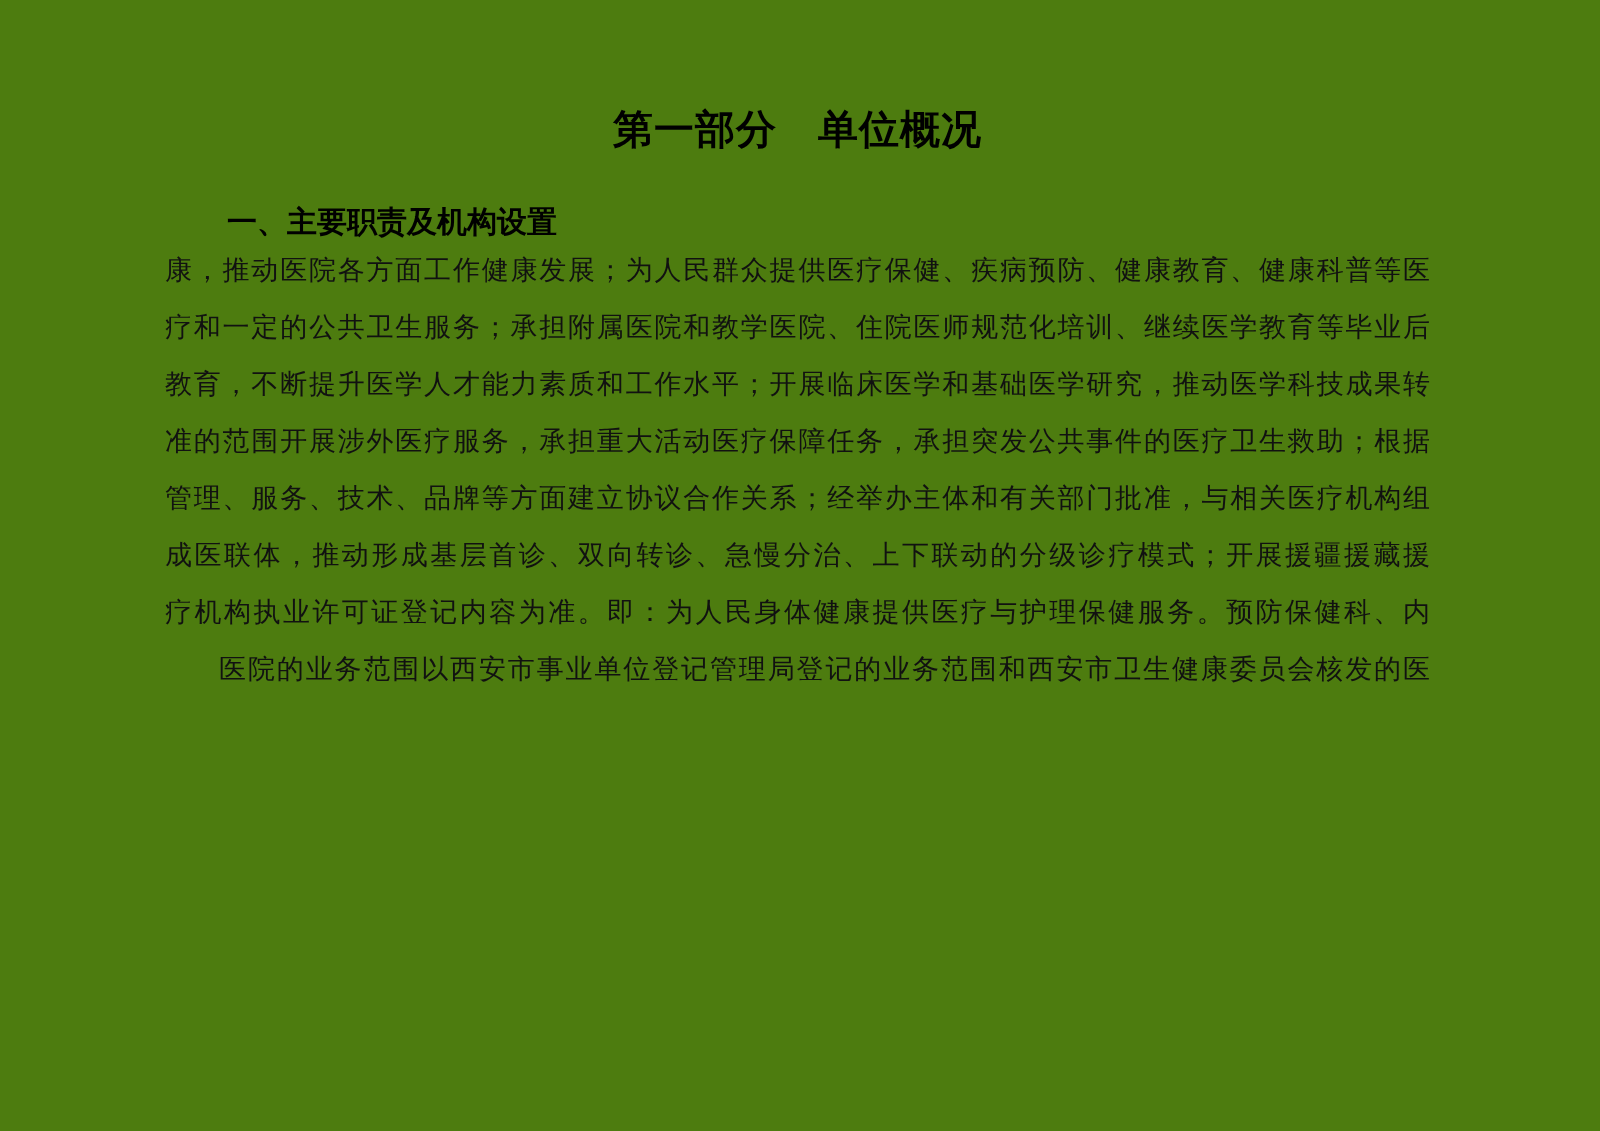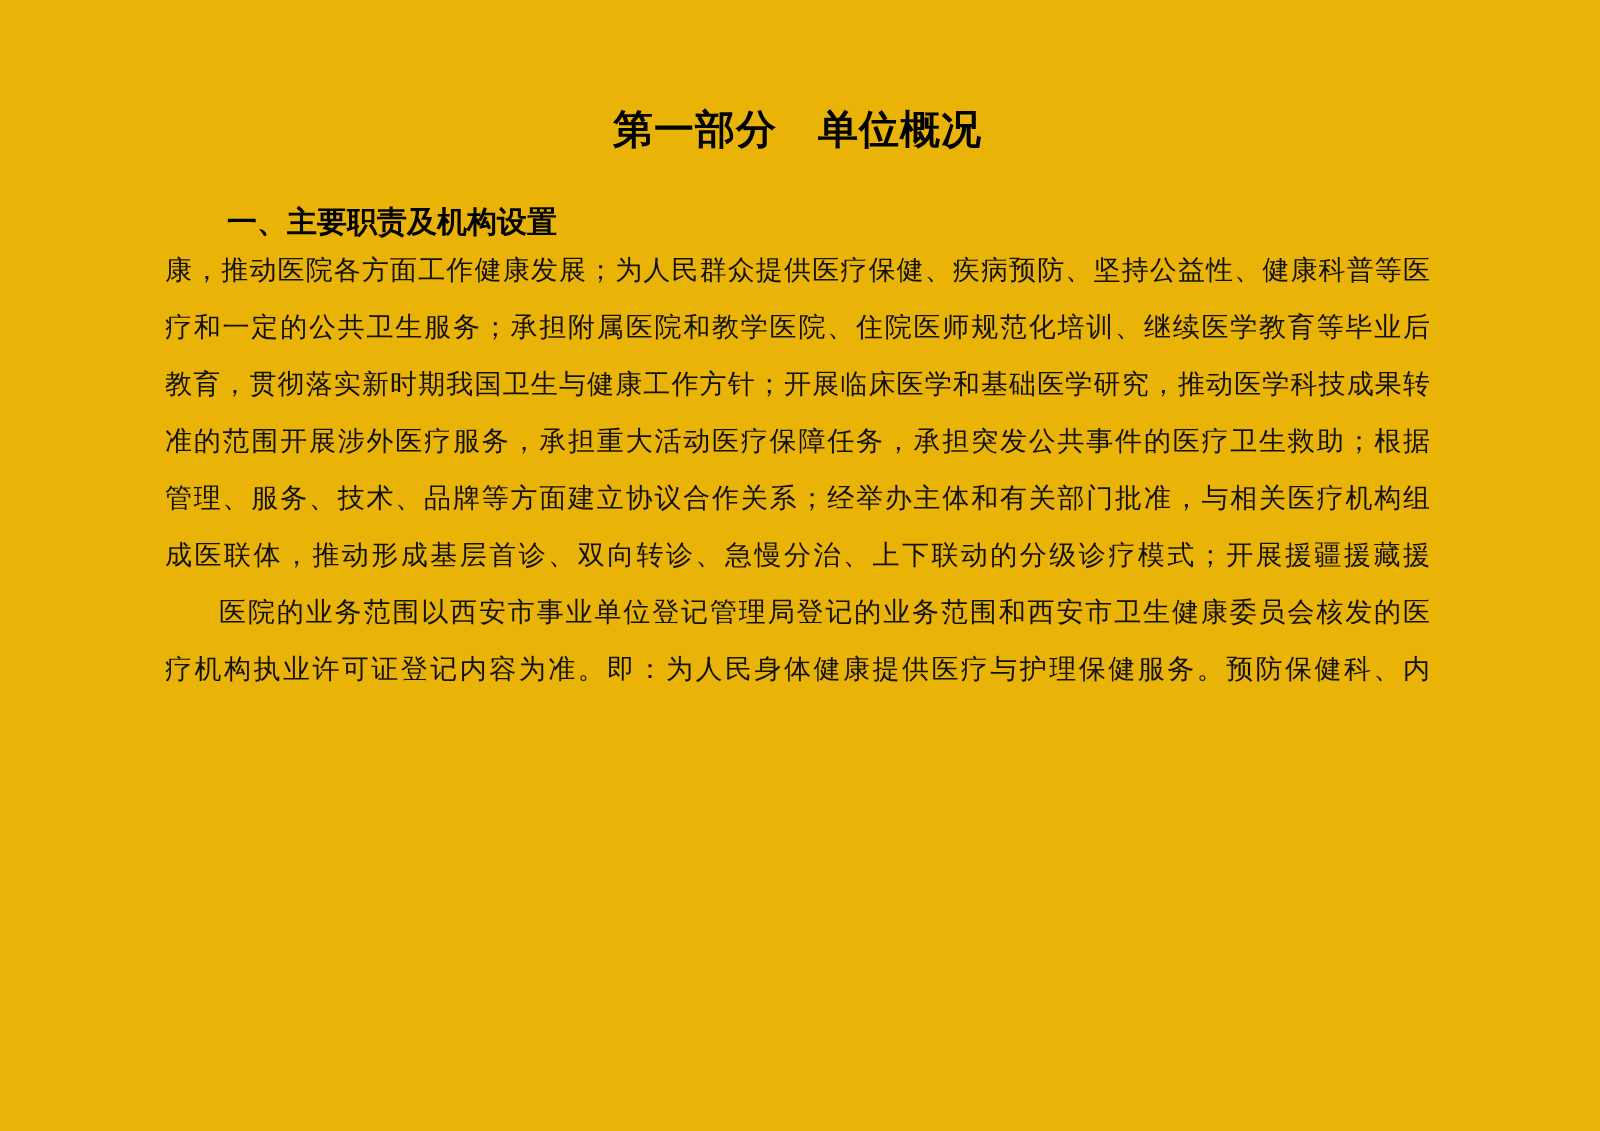--- a/index.html
+++ b/index.html
@@ -4,21 +4,21 @@
   <style>
     html, body {
       margin: 0;
       padding: 0;
       background: #ffffff;
     }
     .page {
       position: relative;
       width: 1600px;
       height: 1131px;
-      background: #eab308;
+      background: #4d7c0f;
       color: #000000;
       overflow: hidden;
       box-sizing: border-box;
     }
     .content {
       box-sizing: border-box;
       padding: 0 170px 0 165px;
     }
     .doc-title {
       margin-top: 103px;
@@ -70,24 +70,24 @@
 
 <div class="page">
   <div class="content">
 
     <div class="doc-title">第一部分　单位概况</div>
 
     <div class="section-heading">一、主要职责及机构设置</div>
 
 
     <div class="paragraph-lines">
-        <div class="body-line">康，推动医院各方面工作健康发展；为人民群众提供医疗保健、疾病预防、坚持公益性、健康科普等医</div>
+        <div class="body-line">康，推动医院各方面工作健康发展；为人民群众提供医疗保健、疾病预防、健康教育、健康科普等医</div>
         <div class="body-line">疗和一定的公共卫生服务；承担附属医院和教学医院、住院医师规范化培训、继续医学教育等毕业后</div>
-        <div class="body-line">教育，贯彻落实新时期我国卫生与健康工作方针；开展临床医学和基础医学研究，推动医学科技成果转</div>
+        <div class="body-line">教育，不断提升医学人才能力素质和工作水平；开展临床医学和基础医学研究，推动医学科技成果转</div>
         <div class="body-line">准的范围开展涉外医疗服务，承担重大活动医疗保障任务，承担突发公共事件的医疗卫生救助；根据</div>
         <div class="body-line">管理、服务、技术、品牌等方面建立协议合作关系；经举办主体和有关部门批准，与相关医疗机构组</div>
         <div class="body-line">成医联体，推动形成基层首诊、双向转诊、急慢分治、上下联动的分级诊疗模式；开展援疆援藏援</div>
+        <div class="body-line">疗机构执业许可证登记内容为准。即：为人民身体健康提供医疗与护理保健服务。预防保健科、内</div>
         <div class="body-line indent">医院的业务范围以西安市事业单位登记管理局登记的业务范围和西安市卫生健康委员会核发的医</div>
-        <div class="body-line">疗机构执业许可证登记内容为准。即：为人民身体健康提供医疗与护理保健服务。预防保健科、内</div>
       </div>
 
   </div>
 </div>
 
 </body></html>

